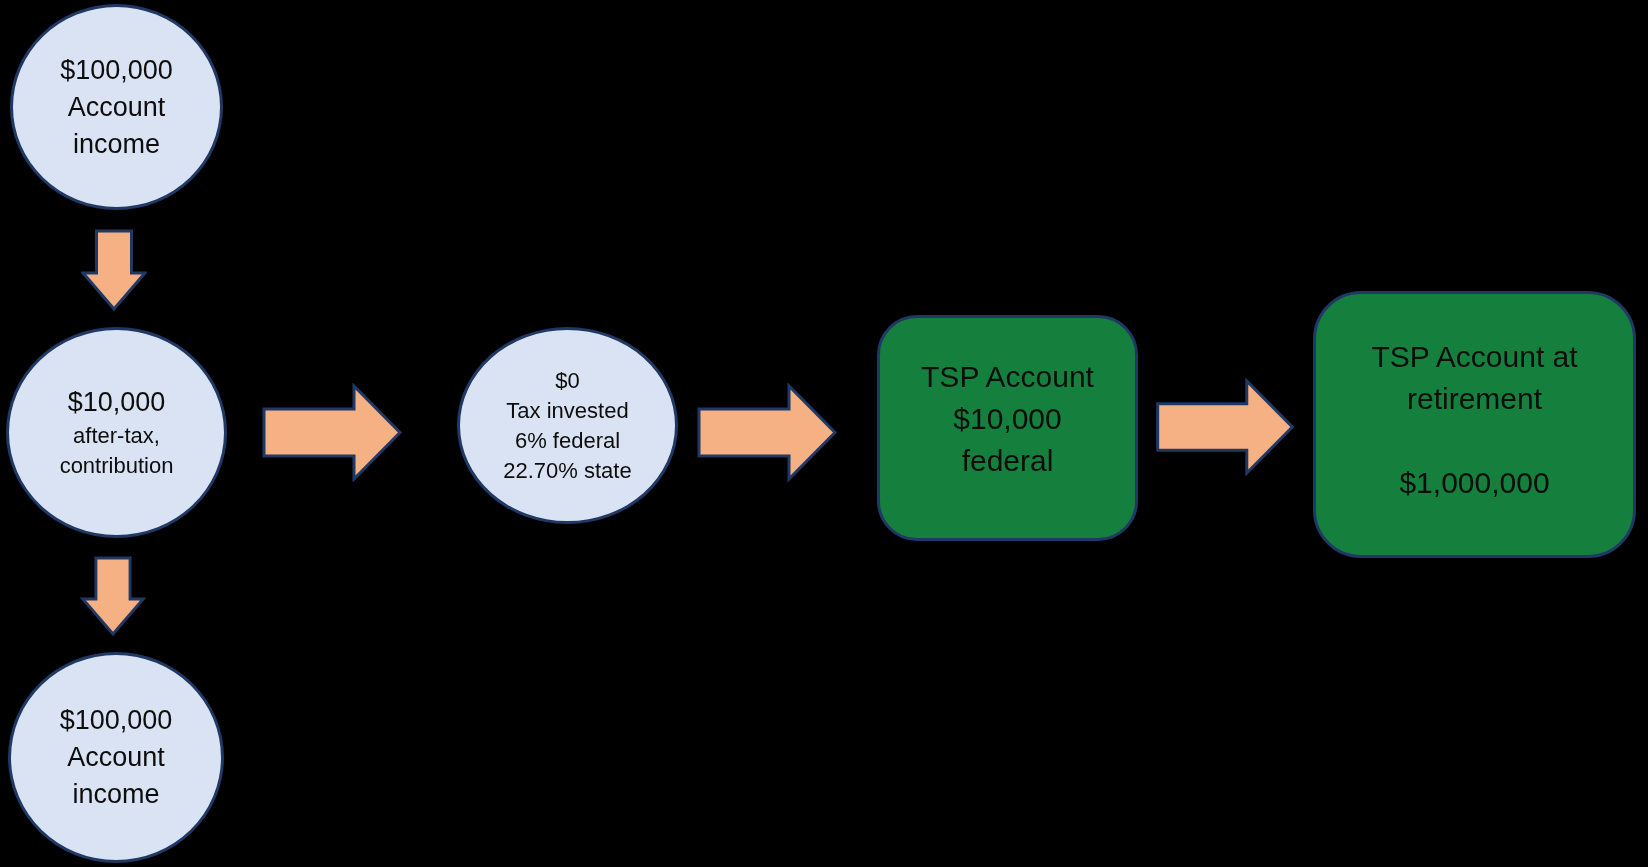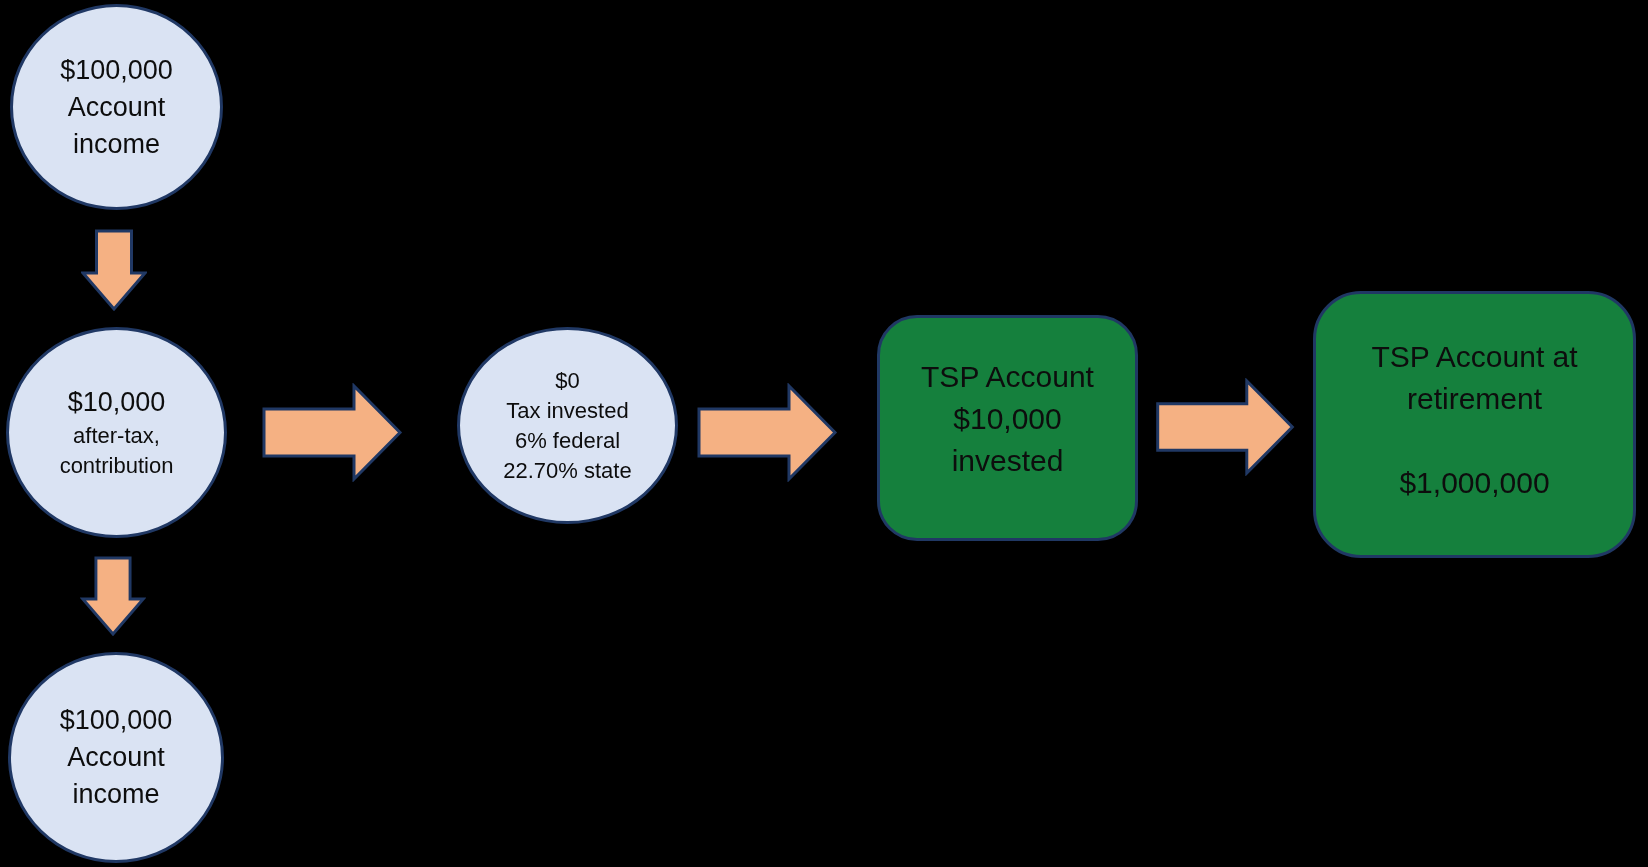--- a/index.html
+++ b/index.html
@@ -94,21 +94,21 @@
     <div class="t-md">22.70% state</div>
   </div>
 
   <svg class="arrow" id="arrow-right-2" viewBox="0 0 141 99">
     <polygon points="2,26 92,26 92,3 138,49.5 92,96 92,73 2,73" fill="#f5b183" stroke="#203864" stroke-width="3" stroke-linejoin="miter"></polygon>
   </svg>
 
   <div class="box" id="box-invested">
     <div class="t-bx">TSP Account</div>
     <div class="t-bx">$10,000</div>
-    <div class="t-bx">invested</div>
+    <div class="t-bx">federal</div>
   </div>
 
   <svg class="arrow" id="arrow-right-3" viewBox="0 0 141 99">
     <polygon points="2,26 92,26 92,3 138,49.5 92,96 92,73 2,73" fill="#f5b183" stroke="#203864" stroke-width="3" stroke-linejoin="miter"></polygon>
   </svg>
 
   <div class="box" id="box-retire">
     <div class="t-bx">TSP Account at</div>
     <div class="t-bx">retirement</div>
     <div class="spacer"></div>

